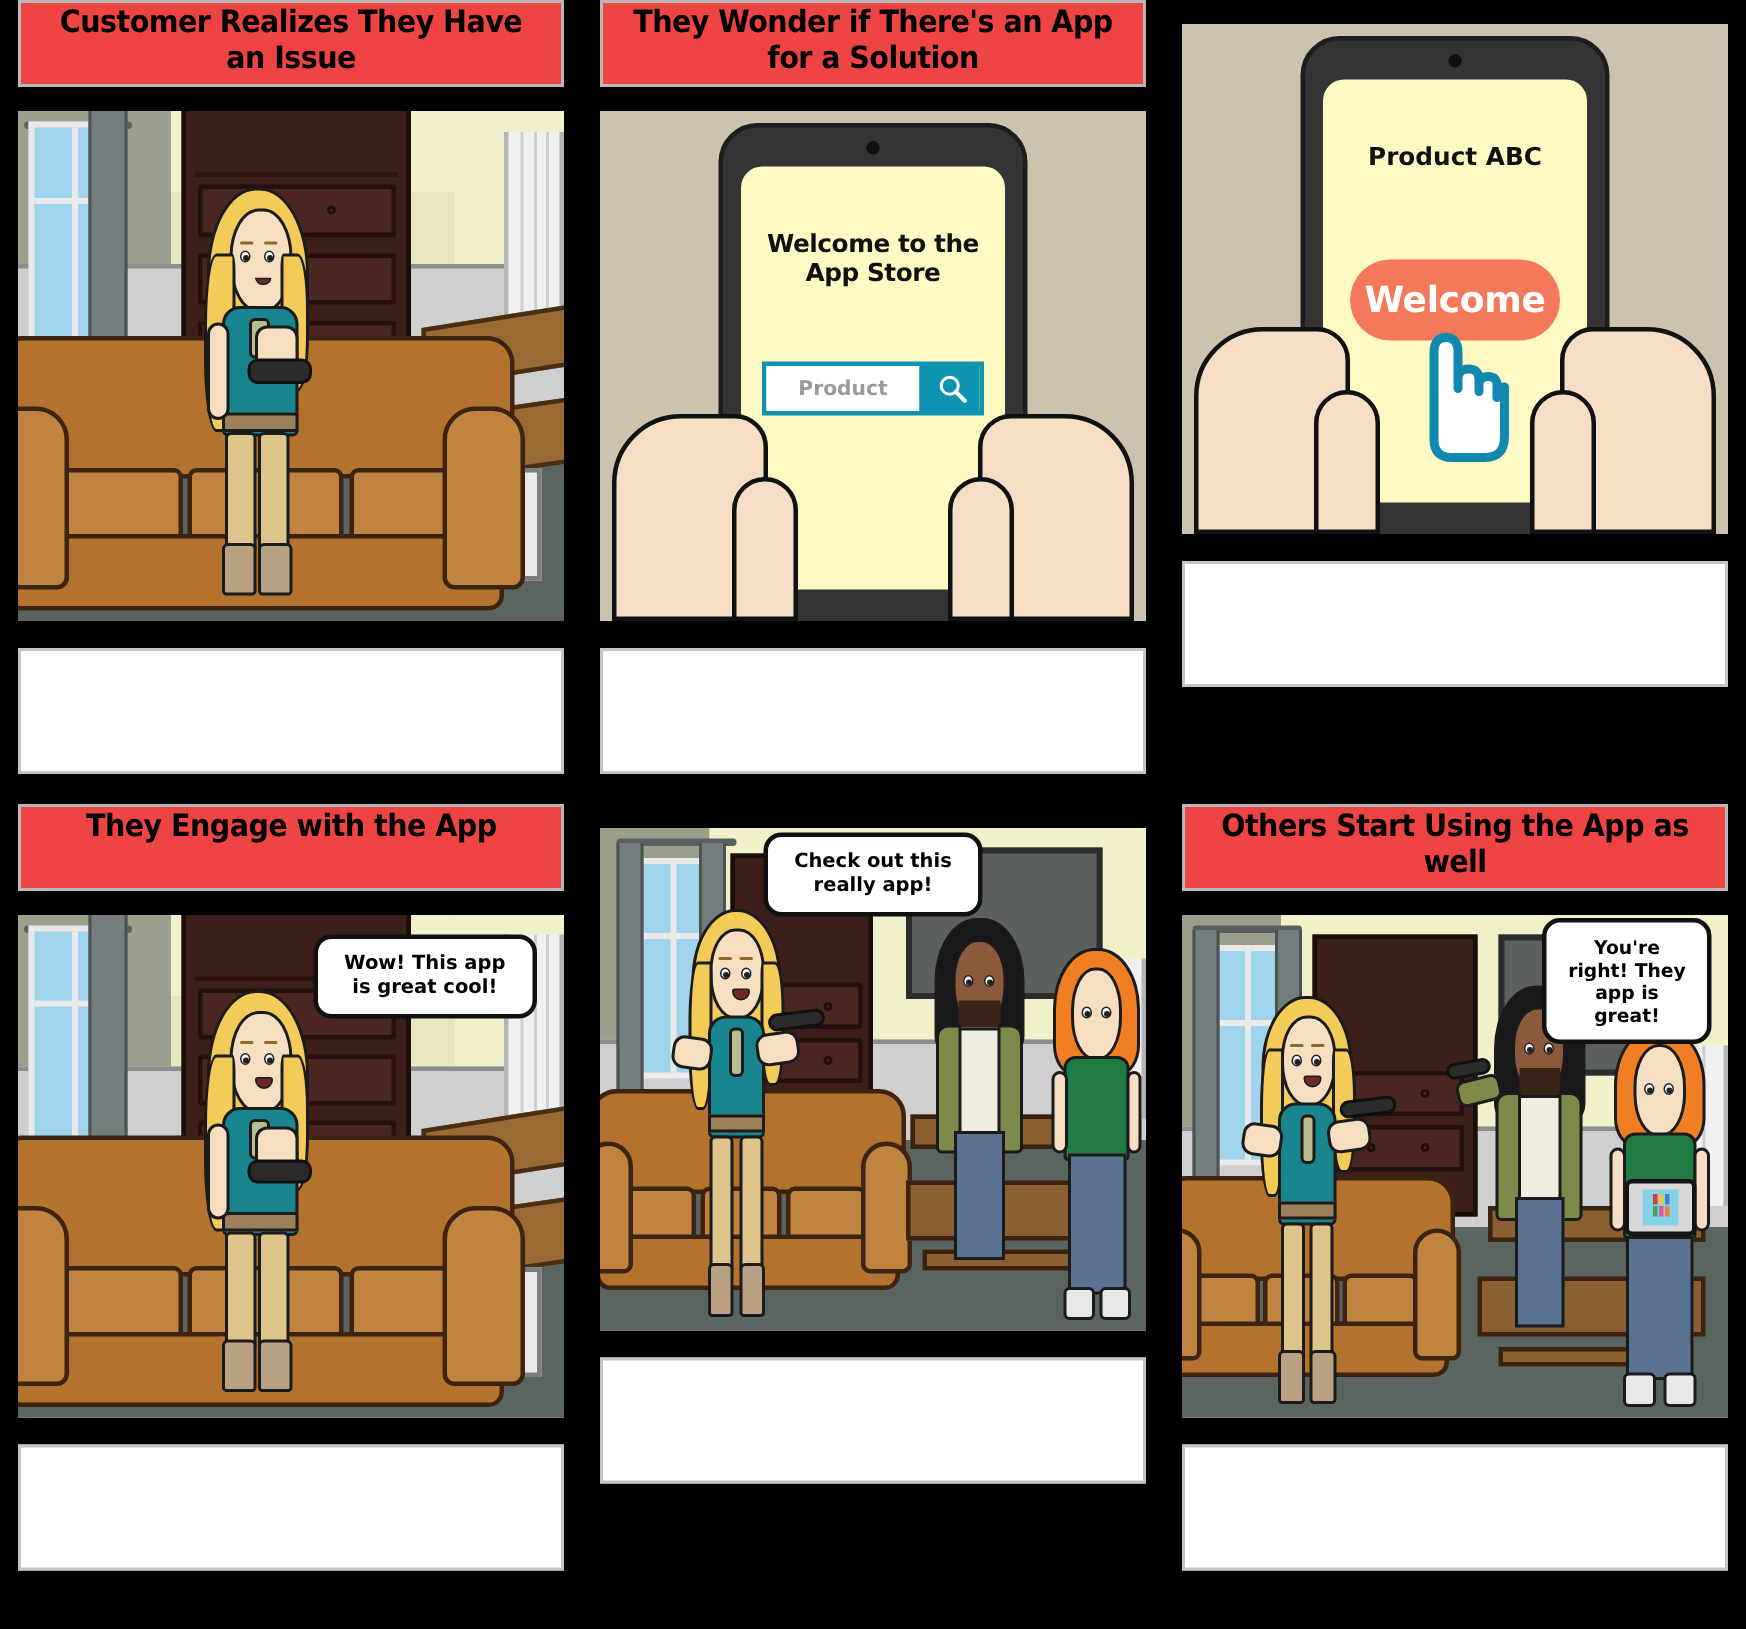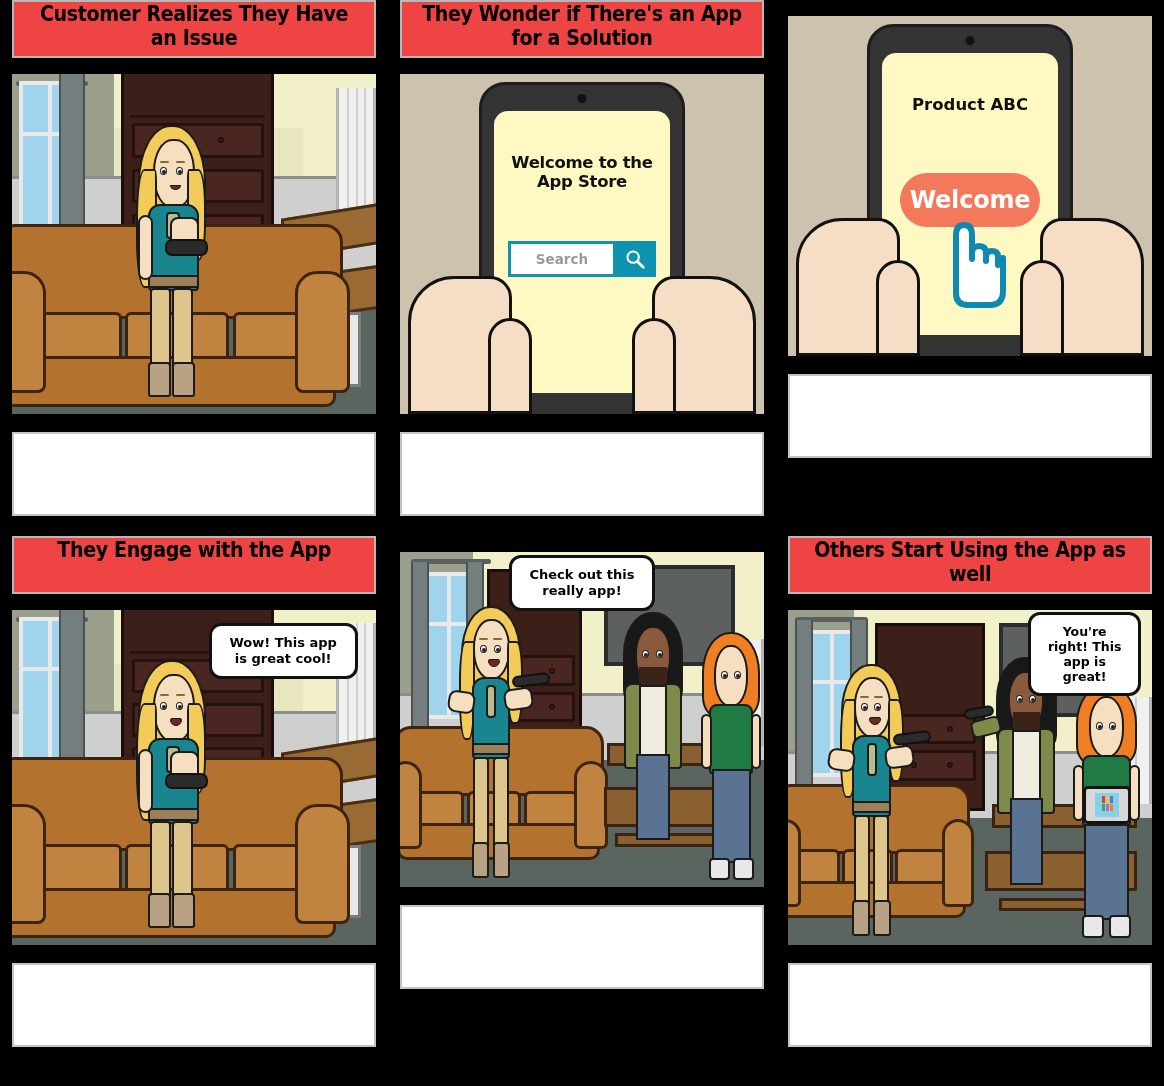--- a/index.html
+++ b/index.html
@@ -364,21 +364,21 @@
         <div class="title-text">They Wonder if There's an App for a Solution</div>
       </div>
       <div class="gap-v"></div>
       <div class="scene">
         <div class="phone-scene">
           <div class="phone-body">
             <span class="phone-cam"></span>
             <div class="phone-screen">
               <div class="screen-title">Welcome to the App Store</div>
               <div class="search-row">
-                <div class="search-input">Search</div>
+                <div class="search-input">Product</div>
                 <div class="search-btn">
                   <svg width="22" height="22" viewBox="0 0 24 24">
                     <circle cx="10" cy="10" r="6.2" fill="none" stroke="#ffffff" stroke-width="2.2"></circle>
                     <line x1="14.4" y1="14.4" x2="21" y2="21" stroke="#ffffff" stroke-width="3" stroke-linecap="round"></line>
                   </svg>
                 </div>
               </div>
             </div>
           </div>
           <div class="hand left"></div>
@@ -727,21 +727,21 @@
                     <i style="background:#f2812c"></i>
                 </div>
               </div>
             </div>
             <div class="sk" style="left:18%;top:55%;width:64%;height:38%;background:#5a7392;"></div>
             <div class="sk" style="left:14%;top:91%;width:32%;height:9%;background:#e8e8e8;border-radius:4px;"></div>
             <div class="sk" style="right:14%;top:91%;width:32%;height:9%;background:#e8e8e8;border-radius:4px;"></div>
           </div>
 
           <div class="bubble" style="left:66%;top:0.5%;width:31%;font-size:12.5px;line-height:15px;">
-            <span>You're right! This app is great!</span>
+            <span>You're right! They app is great!</span>
             <svg class="tail" width="34" height="34" viewBox="0 0 34 34" style="right:-4px;bottom:-26px;">
               <path d="M8 2 L30 32 L6 14 Z" fill="#fff" stroke="#111" stroke-width="3" stroke-linejoin="round"></path>
             </svg>
           </div>
         </div>
       </div>
       <div class="caption"></div>
     </div>
   </div>
 </div>

